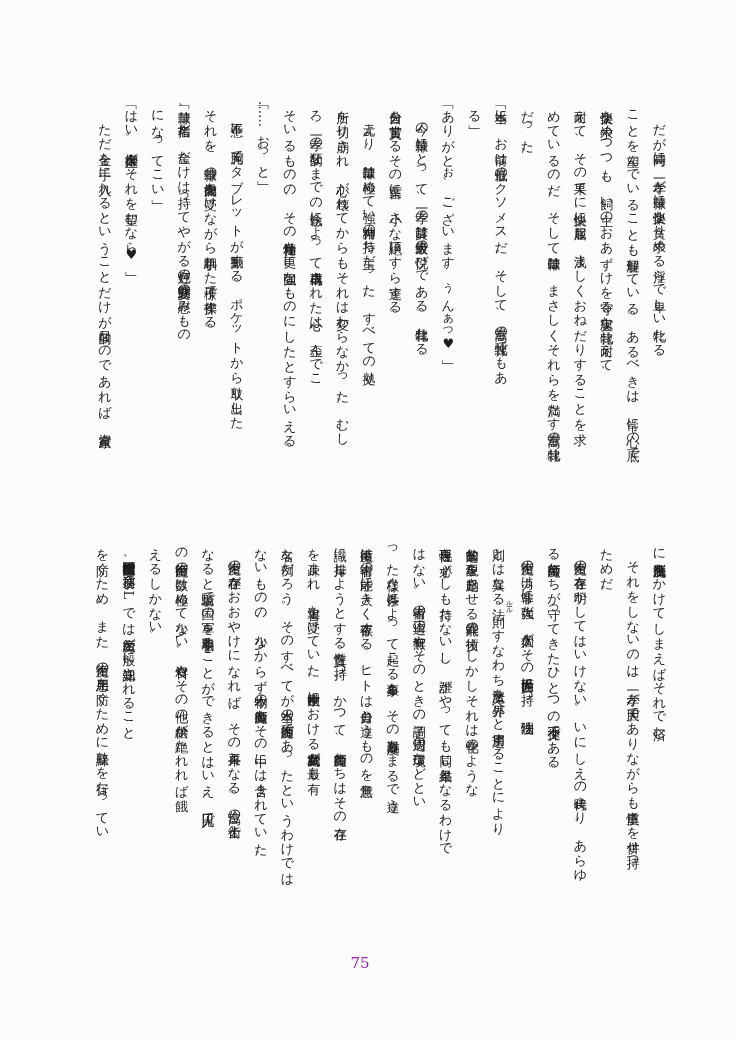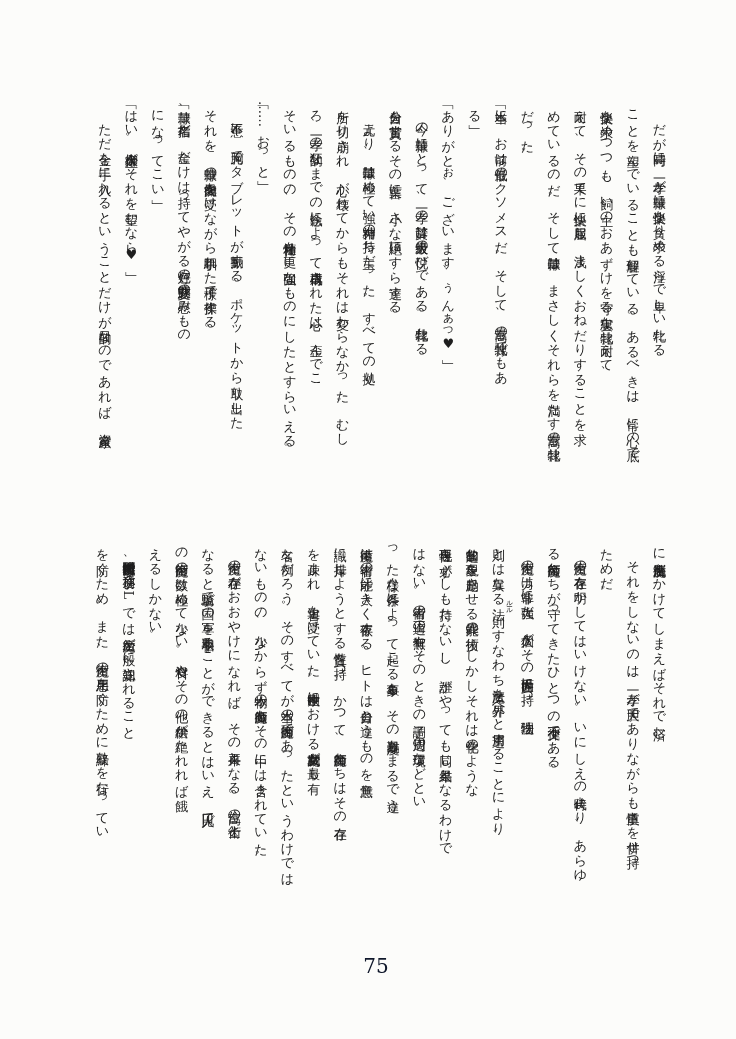--- a/index.html
+++ b/index.html
@@ -29,23 +29,22 @@
     white-space: nowrap;
     letter-spacing: 0;
   }
   .line.indent { text-indent: 1em; }
   ruby { ruby-position: over; }
   rt { font-size: 6.5px; letter-spacing: 0; }
   .page-number {
     position: absolute;
     top: 954px; left: 0; width: 720px;
     text-align: center;
-    font-size: 20px;
-    color: #0f172a;
-    padding-left: 16px;
+    font-size: 15px;
+    color: #a21caf;
   }
 </style>
 </head>
 <body>
 
 <div class="page">
   <section class="tier tier-top" id="top-block">
       <div class="line indent">だが同時に、一孝が隷華に快楽を貪り求める淫らで卑しい牝たる</div>
       <div class="line">ことを望んでいることも理解している。あるべきは、常に心の底で</div>
       <div class="line">快楽を求めつつも、飼い主のおあずけを守る忠実な牝隷。耐えて、</div>

